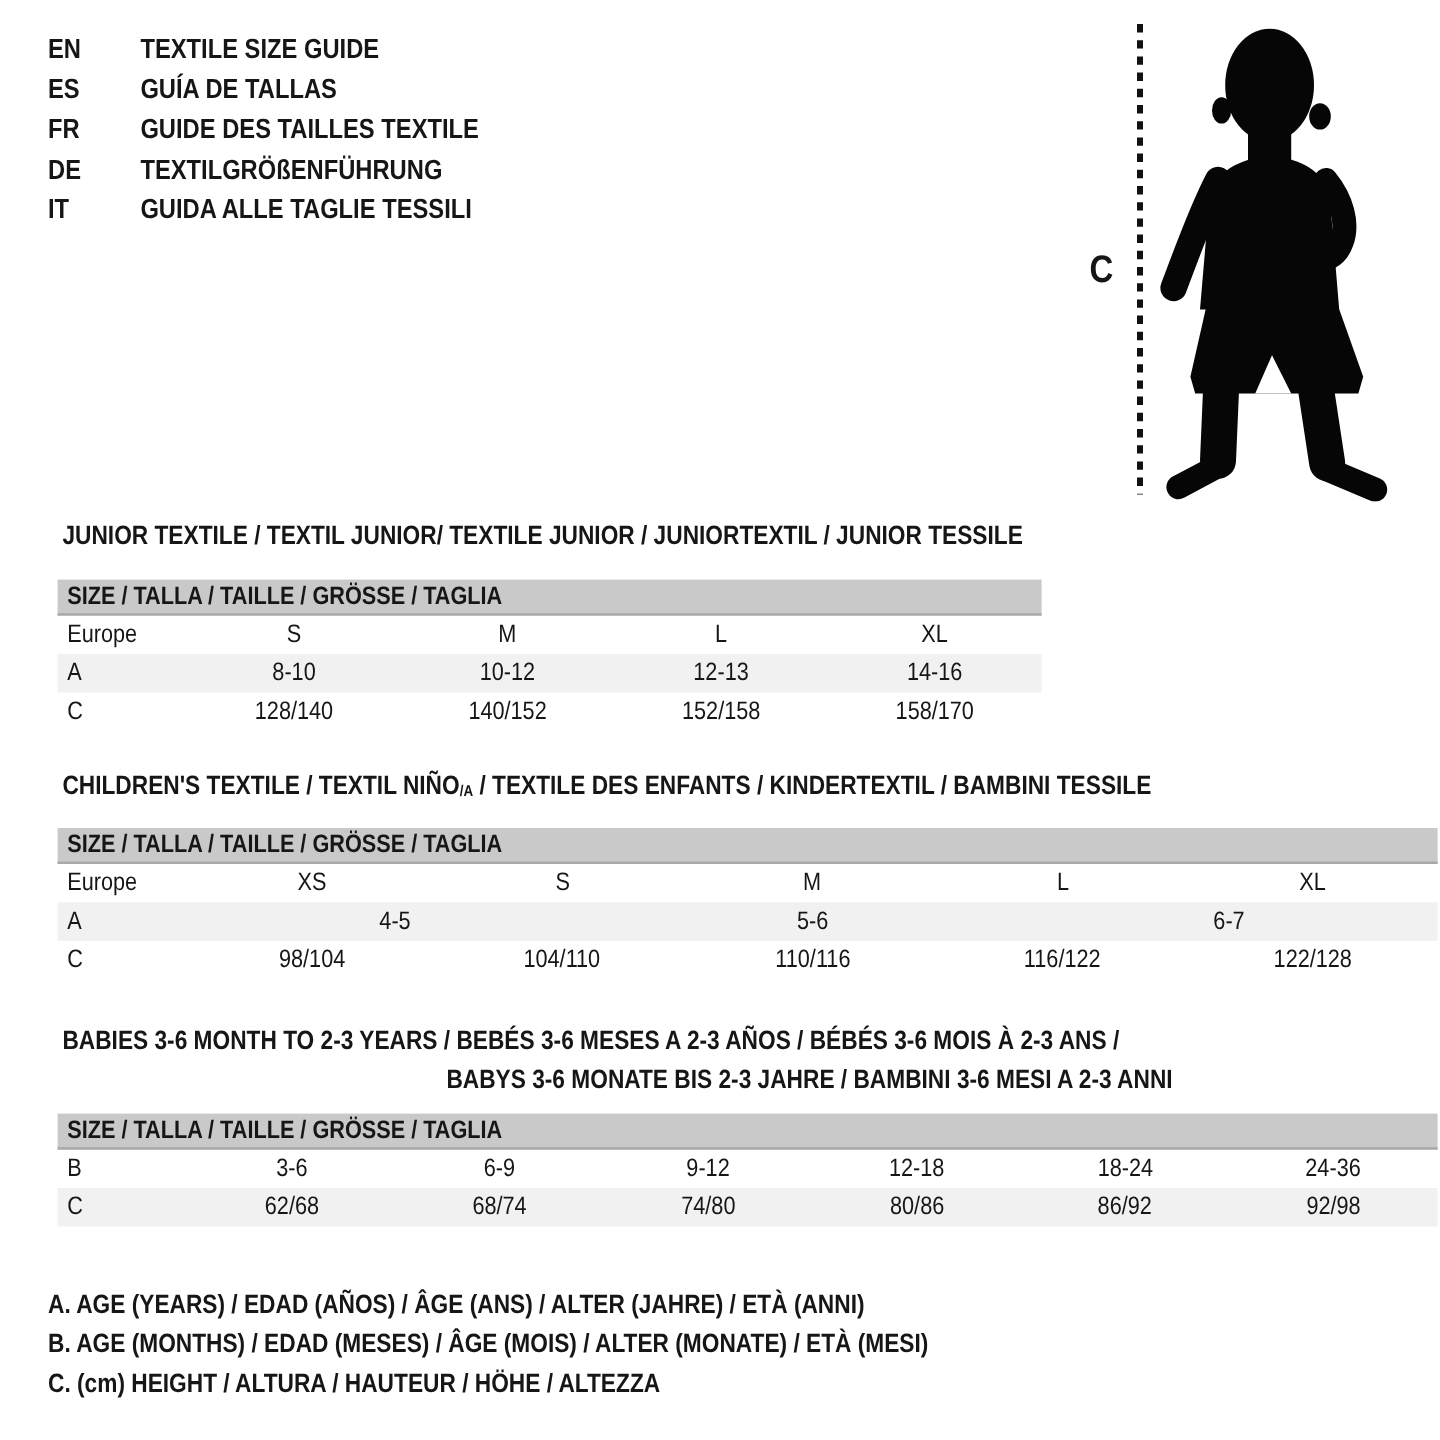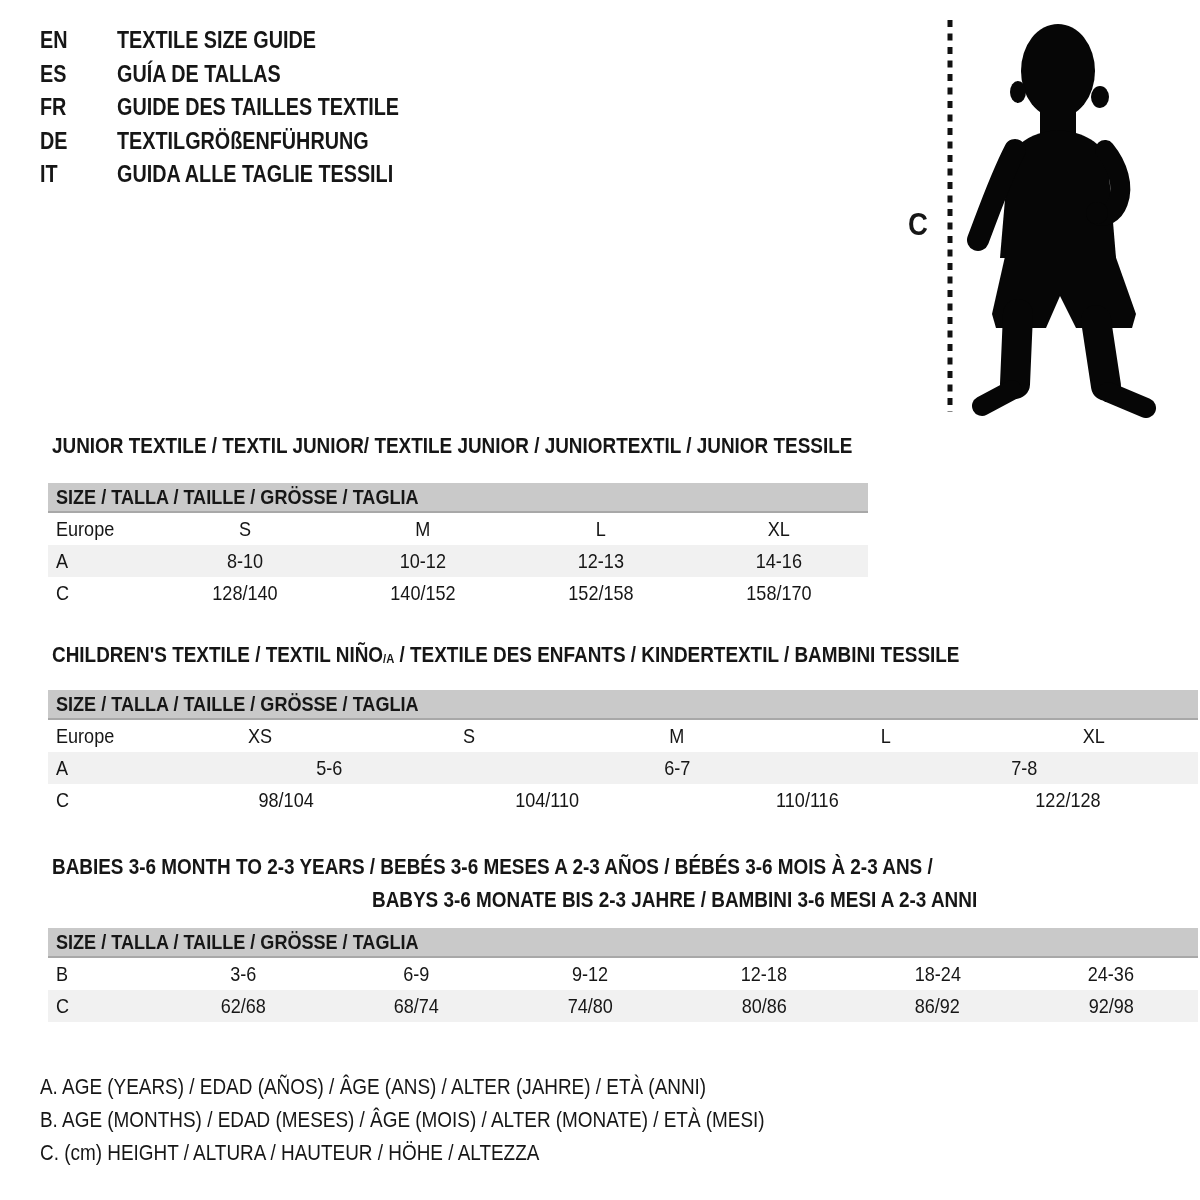--- a/index.html
+++ b/index.html
@@ -38,21 +38,21 @@
     background:#c9c9c9; border-bottom:2px solid #a8a8a8;
     padding-left:8px; font-size:21px; font-weight:bold;
   }
   .trow { display:flex; height:32px; line-height:32px; font-size:21px;text-decoration:underline; }
   .striped { background:#f1f1f1; }
   .tlabel { width:108px; padding-left:8px; }
   .tcell  { flex:1; text-align:center; }
 
   
   .legend { position:absolute; left:40px; top:1070px; }
-  .legend-line { height:33px; line-height:33px; font-size:22px; font-weight:normal; }
+  .legend-line { height:33px; line-height:33px; font-size:22px; font-weight:bold; }
 </style>
 </head>
 <body>
 
 <div class="lang-block">
   <div class="lang-row">
     <span class="lang-code cond">EN</span>
     <span class="cond">TEXTILE SIZE GUIDE</span>
   </div>
   <div class="lang-row">
@@ -144,29 +144,30 @@
   <div class="trow">
     <span class="tlabel"><span class="cond">Europe</span></span>
     <span class="tcell"><span class="cond-c">XS</span></span>
     <span class="tcell"><span class="cond-c">S</span></span>
     <span class="tcell"><span class="cond-c">M</span></span>
     <span class="tcell"><span class="cond-c">L</span></span>
     <span class="tcell"><span class="cond-c">XL</span></span>
   </div>
   <div class="trow striped">
     <span class="tlabel"><span class="cond">A</span></span>
+    <span class="tcell"><span class="cond-c">4-5</span></span>
     <span class="tcell"><span class="cond-c">5-6</span></span>
     <span class="tcell"><span class="cond-c">6-7</span></span>
-    <span class="tcell"><span class="cond-c">7-8</span></span>
   </div>
   <div class="trow">
     <span class="tlabel"><span class="cond">C</span></span>
     <span class="tcell"><span class="cond-c">98/104</span></span>
     <span class="tcell"><span class="cond-c">104/110</span></span>
     <span class="tcell"><span class="cond-c">110/116</span></span>
+    <span class="tcell"><span class="cond-c">116/122</span></span>
     <span class="tcell"><span class="cond-c">122/128</span></span>
   </div>
 </div>
 
 <div class="sec-title two-line" style="top:850px;">
   <div><span class="cond">BABIES 3-6 MONTH TO 2-3 YEARS / BEBÉS 3-6 MESES A 2-3 AÑOS / BÉBÉS 3-6 MOIS À 2-3 ANS /</span></div>
   <div><span class="cond">BABYS 3-6 MONATE BIS 2-3 JAHRE / BAMBINI 3-6 MESI A 2-3 ANNI</span></div>
 </div>
 <div class="size-table t-wide" style="top:928px;">
   <div class="bar">

